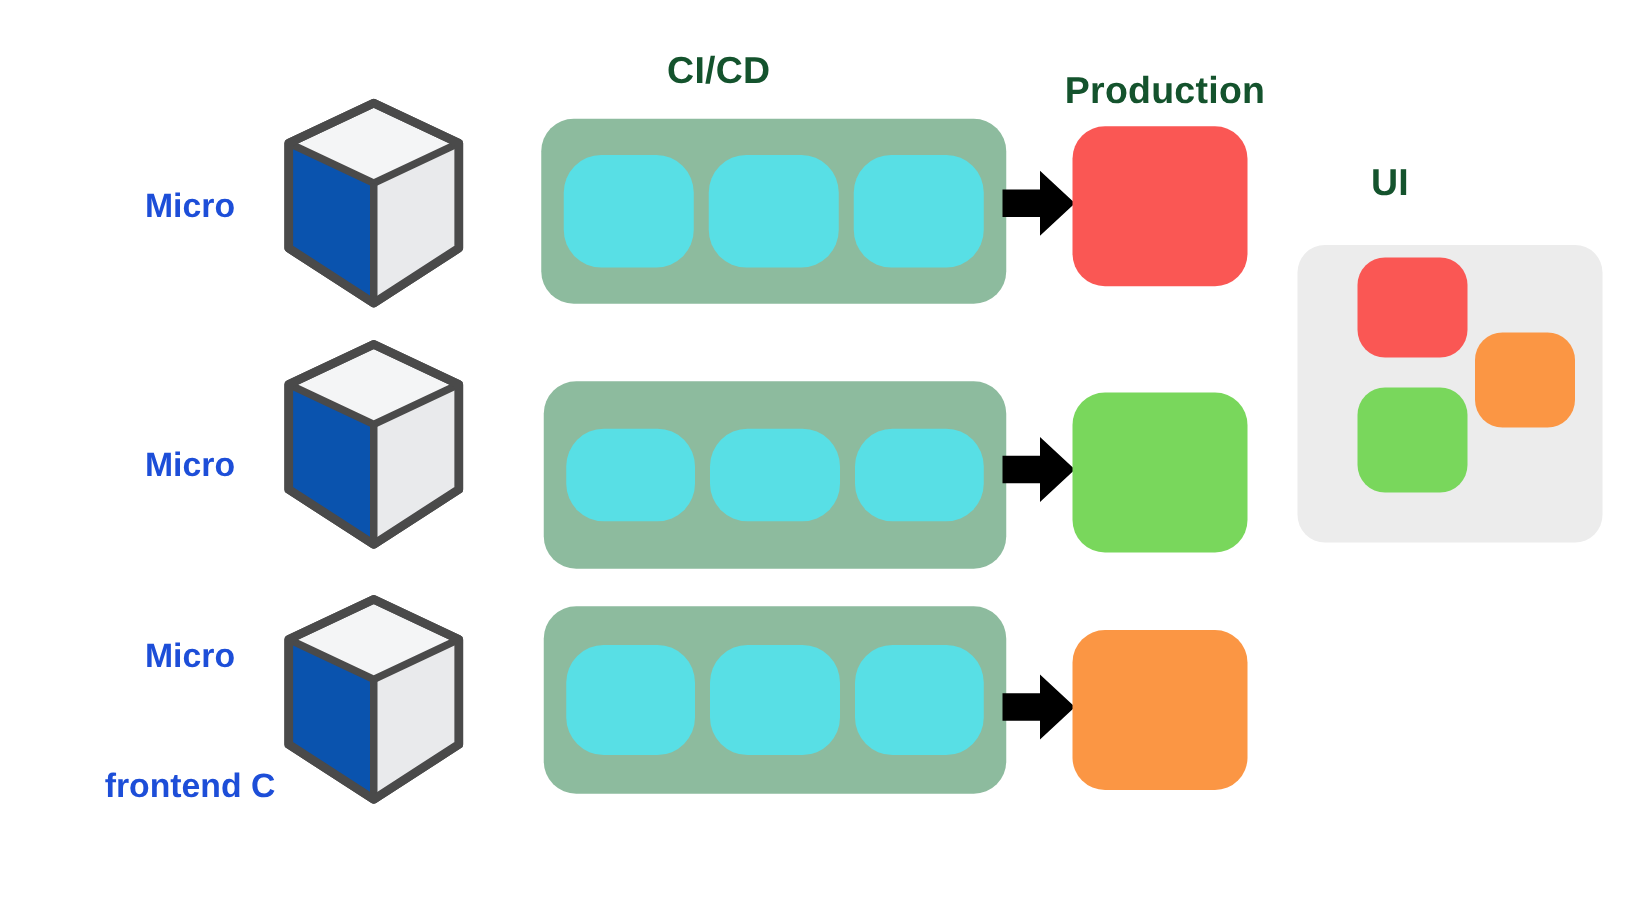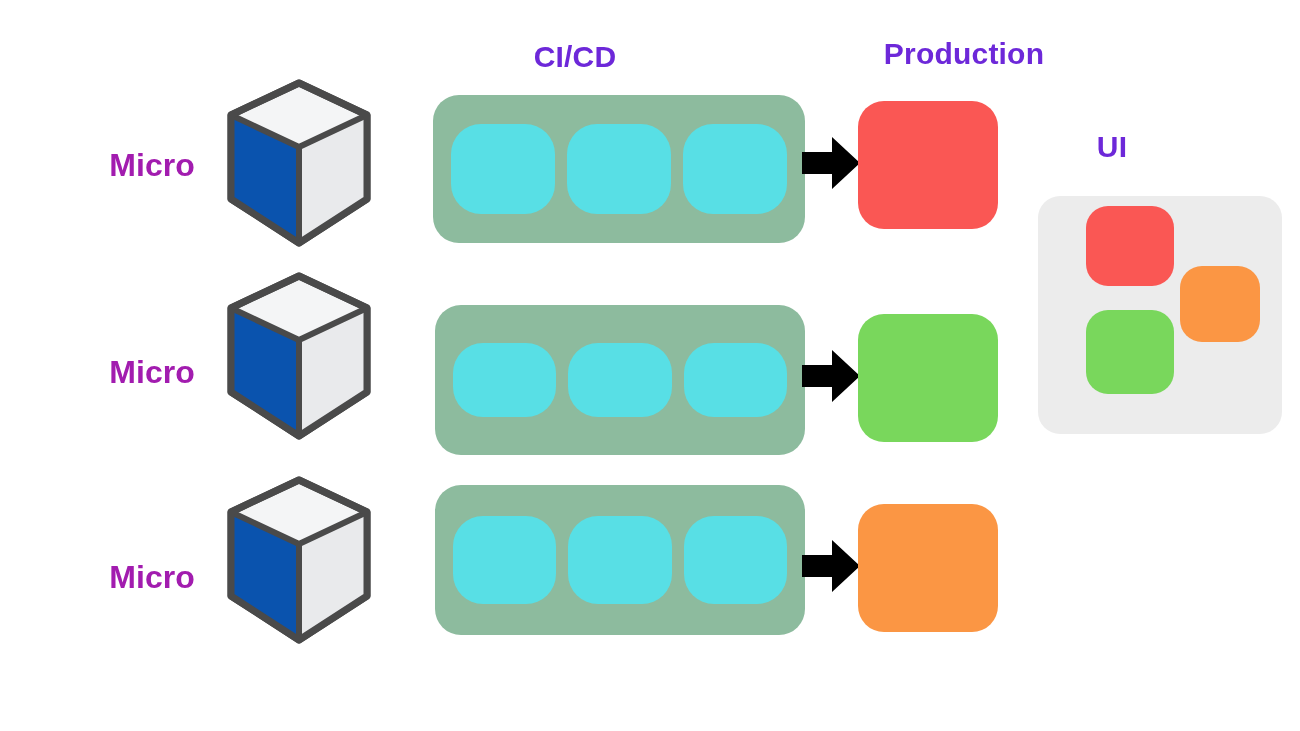--- a/index.html
+++ b/index.html
@@ -15,37 +15,37 @@
     width: 1300px;
     height: 731px;
     background: #ffffff;
     overflow: hidden;
   }
 
   
   .col-header {
     position: absolute;
     font-weight: bold;
-    color: #6d28d9;
+    color: #14532d;
     font-size: 30px;
     letter-spacing: 0.2px;
     white-space: nowrap;
     text-align: right;
     transform: translateX(-50%);
   }
   #hdr-cicd  { left: 575px; top: 40px; }
-  #hdr-prod  { left: 932px; top: 37px; margin-left: 32px; }
+  #hdr-prod  { left: 932px; top: 56px; }
   #hdr-ui    { left: 1112px; top: 130px; }
 
   
   .row-label {
     position: absolute;
     font-weight: bold;
-    color: #a21caf;
-    font-size: 32px;
+    color: #1d4ed8;
+    font-size: 27px;
     line-height: 1.28;
     text-align: center;
     white-space: pre;
     transform: translate(-50%, -50%);
   }
 
   
   .cube {
     position: absolute;
     transform: translate(-50%, -50%);
@@ -157,20 +157,21 @@
   <div class="arrow" style="left:800px; top:378px;">
     <svg width="62" height="62" viewBox="0 0 62 62" xmlns="http://www.w3.org/2000/svg">
       <polygon points="2,20 32,20 32,5 60,31 32,57 32,42 2,42" fill="#000000"></polygon>
     </svg>
   </div>
 
   <div class="prod-box" id="prod-b" style="left:858px; top:378px; width:140px; height:128px; background:#79D75C;"></div>
 
   <div class="row-label" style="left:152px; top:577px;">
     <div>Micro</div>
+    <div>frontend C</div>
   </div>
 
   <div class="cube" style="left:299px; top:562px;">
     <svg width="148" height="168" viewBox="0 0 148 168" xmlns="http://www.w3.org/2000/svg">
       <polygon points="74,4 142,36 142,120 74,164 6,120 6,36" fill="#F4F5F6" stroke="#4A4A4A" stroke-width="7" stroke-linejoin="round"></polygon>
       <polygon points="6,36 74,68 74,164 6,120" fill="#0A53AE"></polygon>
       <polygon points="74,68 142,36 142,120 74,164" fill="#E9EAEC"></polygon>
       <polyline points="6,36 74,68 142,36" fill="none" stroke="#4A4A4A" stroke-width="6" stroke-linejoin="round"></polyline>
       <line x1="74" y1="68" x2="74" y2="164" stroke="#4A4A4A" stroke-width="6"></line>
       <polygon points="74,4 142,36 142,120 74,164 6,120 6,36" fill="none" stroke="#4A4A4A" stroke-width="7" stroke-linejoin="round"></polygon>

